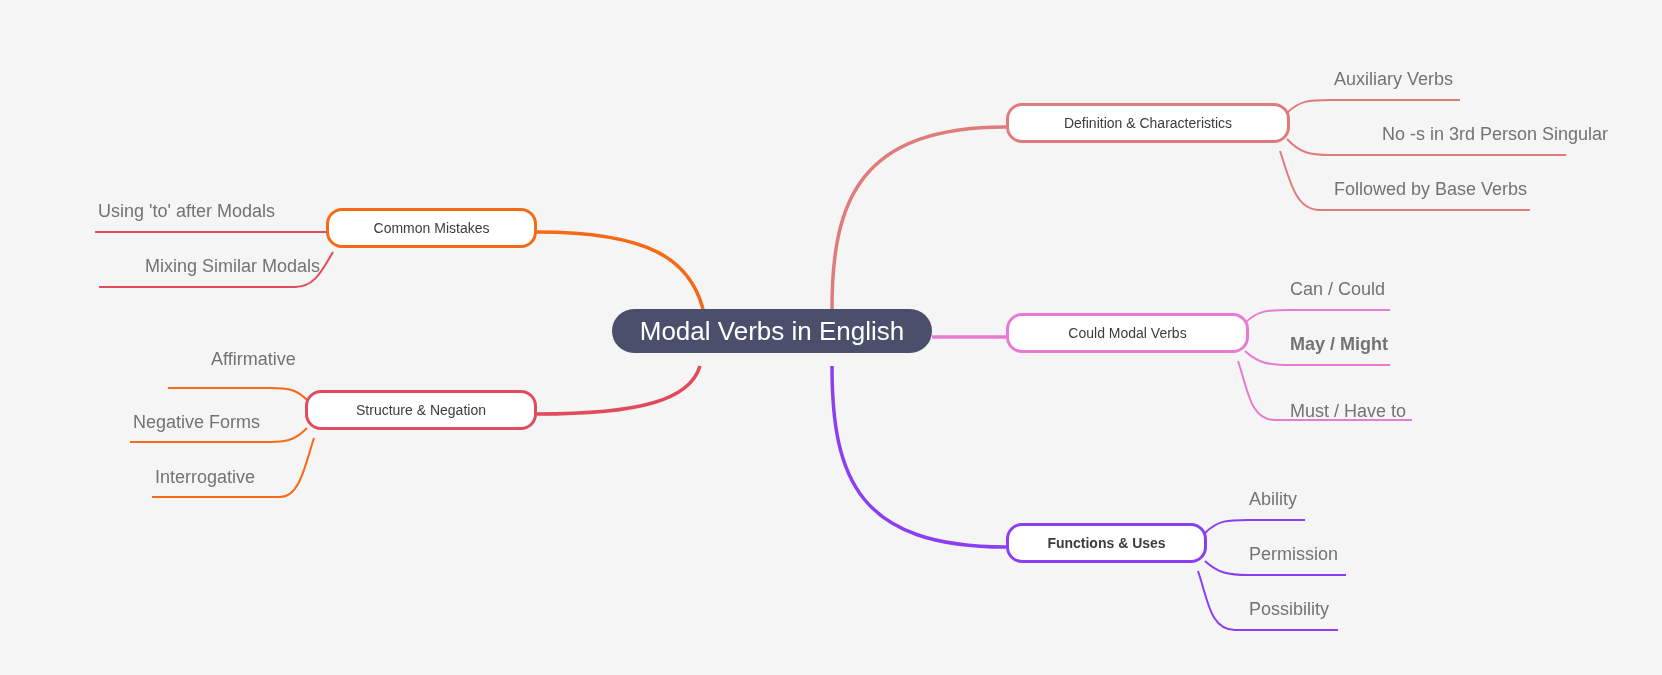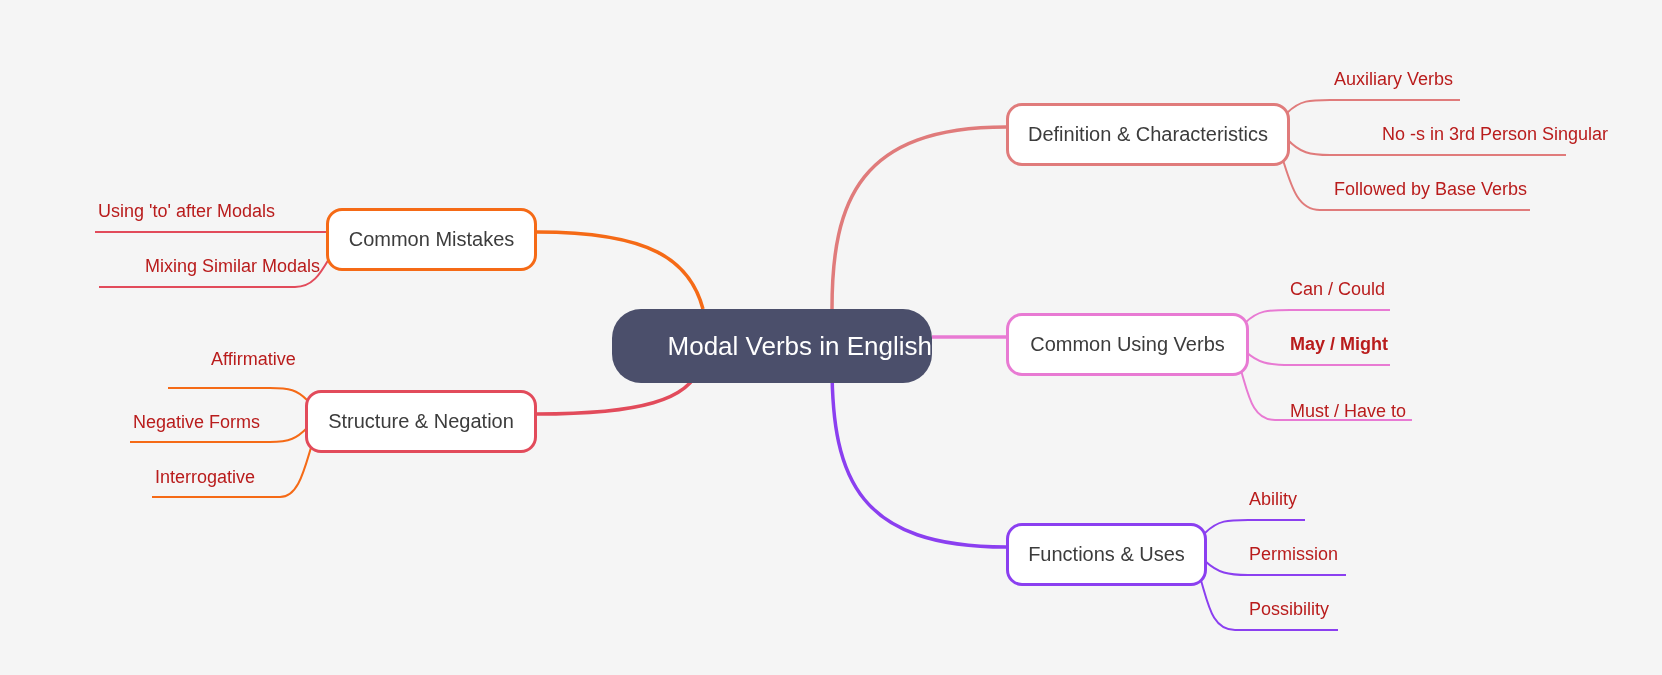--- a/index.html
+++ b/index.html
@@ -4,35 +4,35 @@
   <style>
     html, body { margin: 0; padding: 0; }
     body {
       width: 1662px; height: 675px;
       background: #f5f5f5;
       position: relative; overflow: hidden;
       font-family: "Liberation Sans", "DejaVu Sans", sans-serif;
     }
     #links { position: absolute; left: 0; top: 0; width: 1662px; height: 675px; }
     .root {
-      position: absolute; left: 612px; top: 309px; width: 320px; height: 74px;
+      position: absolute; left: 612px; top: 309px; width: 320px; height: 44px;
       background: #4b4f6b; border-radius: 29px;
       color: #ffffff; font-size: 26px;
-      display: flex; align-items: center; justify-content: flex-end;
+      display: flex; align-items: center; justify-content: center;
       box-sizing: border-box;
     }
     .branch {
-      position: absolute; height: 63px; box-sizing: border-box;
+      position: absolute; height: 40px; box-sizing: border-box;
       background: #ffffff; border: 3px solid; border-radius: 16px;
-      color: #3c3c3c; font-size: 20px;
+      color: #3c3c3c; font-size: 14px;
       display: flex; align-items: center; justify-content: center;
       white-space: nowrap;
     }
     .leaf {
-      position: absolute; font-size: 18px; color: #b91c1c;
+      position: absolute; font-size: 18px; color: #737373;
       white-space: nowrap; height: 24px; line-height: 24px;
     }
   </style>
 </head>
 <body>
 
 <svg id="links" xmlns="http://www.w3.org/2000/svg" fill="none">
 
   <path d="M832,309 C832,200 860,127 1006,127" stroke="#e07b7b" stroke-width="3.5"></path>
 
@@ -75,33 +75,33 @@
   <span>Auxiliary Verbs</span>
 </div>
 <div class="leaf" style="left:1334px; top:122px;margin-left:48px;">
   <span>No -s in 3rd Person Singular</span>
 </div>
 <div class="leaf" style="left:1334px; top:177px;">
   <span>Followed by Base Verbs</span>
 </div>
 
 <div class="branch" style="left:1006px; top:313px; width:243px; border-color:#e87ad3;">
-  <span>Common Using Verbs</span>
+  <span>Could Modal Verbs</span>
 </div>
 <div class="leaf" style="left:1290px; top:277px;">
   <span>Can / Could</span>
 </div>
 <div class="leaf" style="left:1290px; top:332px;font-weight:bold;">
   <span>May / Might</span>
 </div>
 <div class="leaf" style="left:1290px; top:387px;margin-top:12px;">
   <span>Must / Have to</span>
 </div>
 
-<div class="branch" style="left:1006px; top:523px; width:201px; border-color:#8b3ff0;">
+<div class="branch" style="left:1006px; top:523px; width:201px; border-color:#8b3ff0;font-weight:bold;">
   <span>Functions &amp; Uses</span>
 </div>
 <div class="leaf" style="left:1249px; top:487px;">
   <span>Ability</span>
 </div>
 <div class="leaf" style="left:1249px; top:542px;">
   <span>Permission</span>
 </div>
 <div class="leaf" style="left:1249px; top:597px;">
   <span>Possibility</span>

